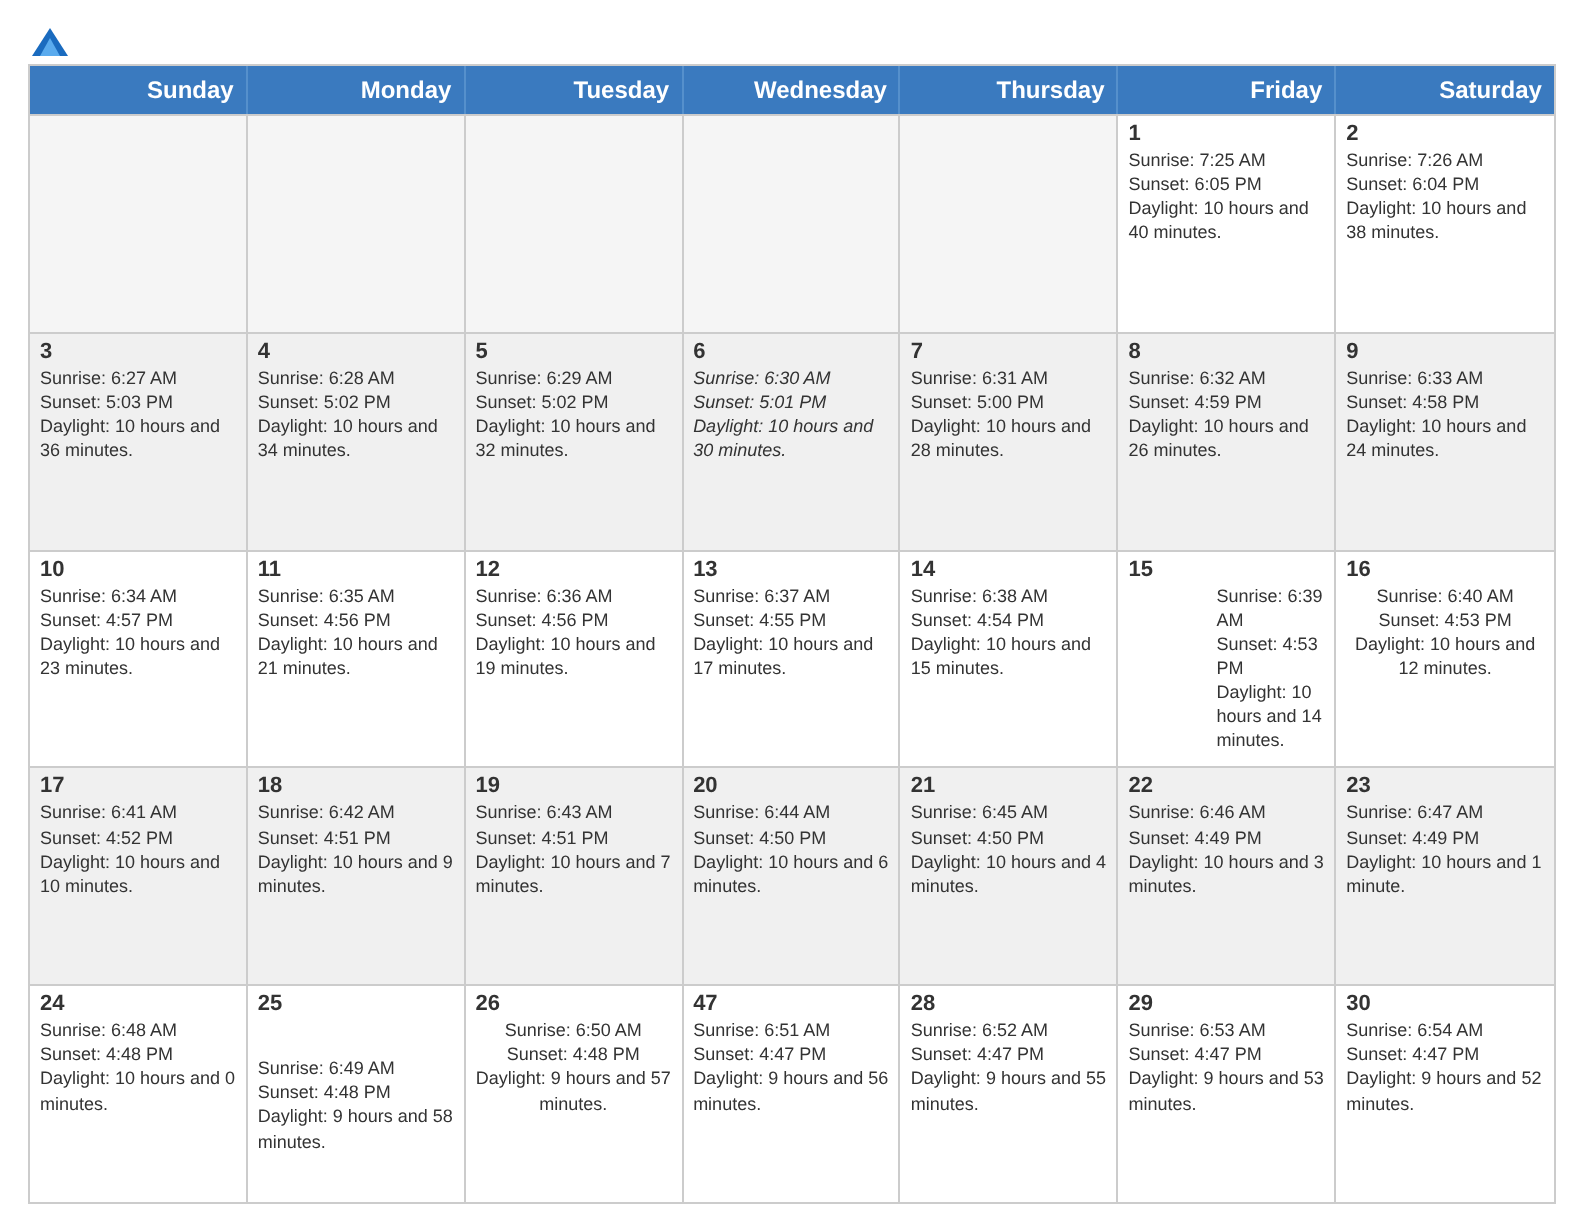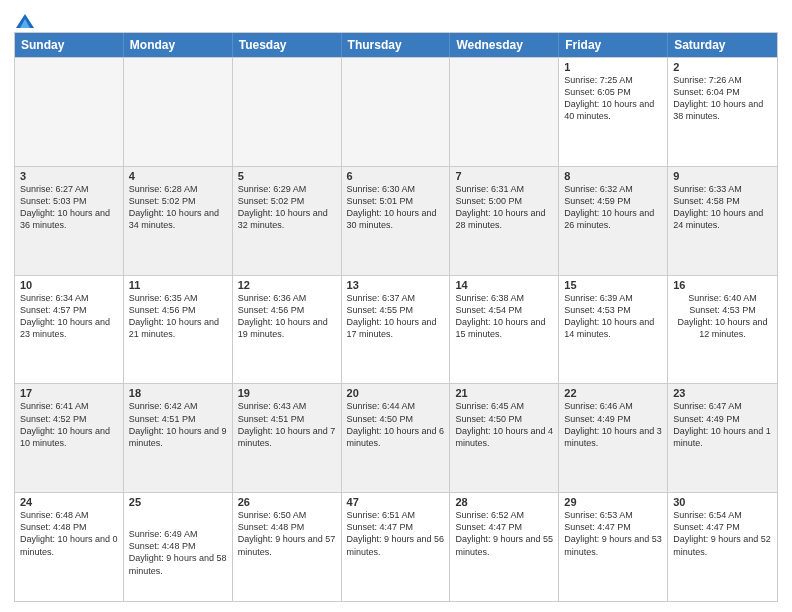--- a/index.html
+++ b/index.html
@@ -54,21 +54,21 @@
       display: grid;
       grid-template-columns: repeat(7, 1fr);
       background: #3a7abf;
     }
     .cal-header-cell {
       color: #fff;
       font-size: 12px;
       font-weight: bold;
       padding: 5px 6px;
       border-right: 1px solid #5590cc;
-      text-align: left;
+      text-align: right;
     }
     .cal-header-cell:last-child { border-right: none; }
     .cal-body {
       flex: 1;
       display: flex;
       flex-direction: column;
     }
     .cal-row {
       display: grid;
       grid-template-columns: repeat(7, 1fr);
@@ -117,22 +117,22 @@
       <div class="month-title"></div>
       <div class="location"></div>
     </div>
   </div>
 
   <div class="calendar">
     <div class="cal-header-row">
     <div class="cal-header-cell">Sunday</div>
         <div class="cal-header-cell">Monday</div>
         <div class="cal-header-cell">Tuesday</div>
+        <div class="cal-header-cell">Wednesday</div>
         <div class="cal-header-cell">Thursday</div>
-        <div class="cal-header-cell">Wednesday</div>
         <div class="cal-header-cell">Friday</div>
         <div class="cal-header-cell">Saturday</div>
       </div>
     <div class="cal-body">
     <div class="cal-row">
           <div class="cal-cell empty"></div>
           <div class="cal-cell empty"></div>
           <div class="cal-cell empty"></div>
           <div class="cal-cell empty"></div>
           <div class="cal-cell empty"></div>
@@ -163,21 +163,21 @@
 Daylight: 10 hours and 34 minutes.</div>
           </div>
           <div class="cal-cell shaded">
             <span class="day-number">5</span>
             <div class="day-info" style="white-space: pre-line;">Sunrise: 6:29 AM
 Sunset: 5:02 PM
 Daylight: 10 hours and 32 minutes.</div>
           </div>
           <div class="cal-cell shaded">
             <span class="day-number">6</span>
-            <div class="day-info" style="white-space: pre-line;">Sunrise: 6:30 AM
+            <div class="day-info" style="white-space: pre-line; font-style: italic;">Sunrise: 6:30 AM
 Sunset: 5:01 PM
 Daylight: 10 hours and 30 minutes.</div>
           </div>
           <div class="cal-cell shaded">
             <span class="day-number">7</span>
             <div class="day-info" style="white-space: pre-line;">Sunrise: 6:31 AM
 Sunset: 5:00 PM
 Daylight: 10 hours and 28 minutes.</div>
           </div>
           <div class="cal-cell shaded">
@@ -219,21 +219,21 @@
 Daylight: 10 hours and 17 minutes.</div>
           </div>
           <div class="cal-cell">
             <span class="day-number">14</span>
             <div class="day-info" style="white-space: pre-line;">Sunrise: 6:38 AM
 Sunset: 4:54 PM
 Daylight: 10 hours and 15 minutes.</div>
           </div>
           <div class="cal-cell">
             <span class="day-number">15</span>
-            <div class="day-info" style="white-space: pre-line;">Sunrise: 6:39 AM
+            <div class="day-info" style="white-space: pre-line; margin-left: 44px;">Sunrise: 6:39 AM
 Sunset: 4:53 PM
 Daylight: 10 hours and 14 minutes.</div>
           </div>
           <div class="cal-cell">
             <span class="day-number">16</span>
             <div class="day-info" style="white-space: pre-line; text-align: center;">Sunrise: 6:40 AM
 Sunset: 4:53 PM
 Daylight: 10 hours and 12 minutes.</div>
           </div>
         </div>
@@ -289,21 +289,21 @@
 Daylight: 10 hours and 0 minutes.</div>
           </div>
           <div class="cal-cell">
             <span class="day-number">25</span>
             <div class="day-info" style="white-space: pre-line; margin-top: 20px;">Sunrise: 6:49 AM
 Sunset: 4:48 PM
 Daylight: 9 hours and 58 minutes.</div>
           </div>
           <div class="cal-cell">
             <span class="day-number">26</span>
-            <div class="day-info" style="white-space: pre-line;">Sunrise: 6:50 AM
+            <div class="day-info" style="white-space: pre-line; text-align: center;">Sunrise: 6:50 AM
 Sunset: 4:48 PM
 Daylight: 9 hours and 57 minutes.</div>
           </div>
           <div class="cal-cell">
             <span class="day-number">47</span>
             <div class="day-info" style="white-space: pre-line;">Sunrise: 6:51 AM
 Sunset: 4:47 PM
 Daylight: 9 hours and 56 minutes.</div>
           </div>
           <div class="cal-cell">

